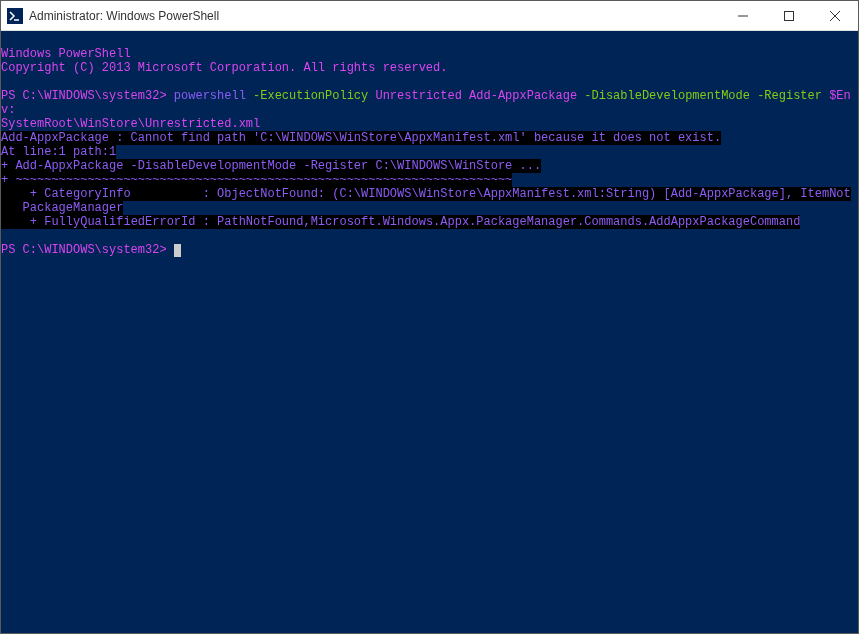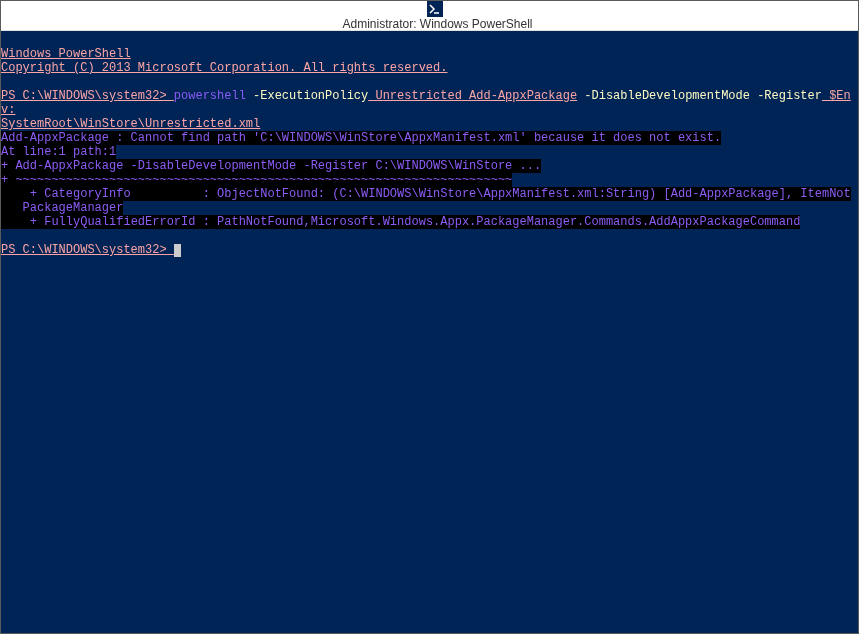--- a/index.html
+++ b/index.html
@@ -20,23 +20,22 @@
       height: 100%;
       display: flex;
       flex-direction: column;
       border: 1px solid #5a5a5a;
     }
     .titlebar {
       height: 30px;
       background: #ffffff;
       display: flex;
       align-items: center;
-      padding-left: 16px;
+      padding-left: 6px;
       border-bottom: 1px solid #e0e0e0;
-      flex-direction: column;
     }
     .ps-icon {
       width: 16px;
       height: 16px;
       background: #012456;
       color: #ffffff;
       display: flex;
       align-items: center;
       justify-content: center;
       font-size: 10px;
@@ -80,23 +79,23 @@
       padding: 2px 0 2px 0;
       overflow: hidden;
       white-space: pre;
       line-height: 14px;
       font-size: 12px;
     }
     .line {
       white-space: pre-wrap;
       word-break: break-all;
     }
-    .white { color: #fca5a5; text-decoration: underline; }
+    .white { color: #d946ef; }
     .yellow { color: #8b5cf6; }
-    .darkgray { color: #fef9c3; }
+    .darkgray { color: #84cc16; }
     .red-on-black {
       color: #8b5cf6;
       background: #000000;
     }
     .cursor {
       display: inline-block;
       width: 7px;
       height: 13px;
       background: #cccccc;
       vertical-align: text-bottom;

